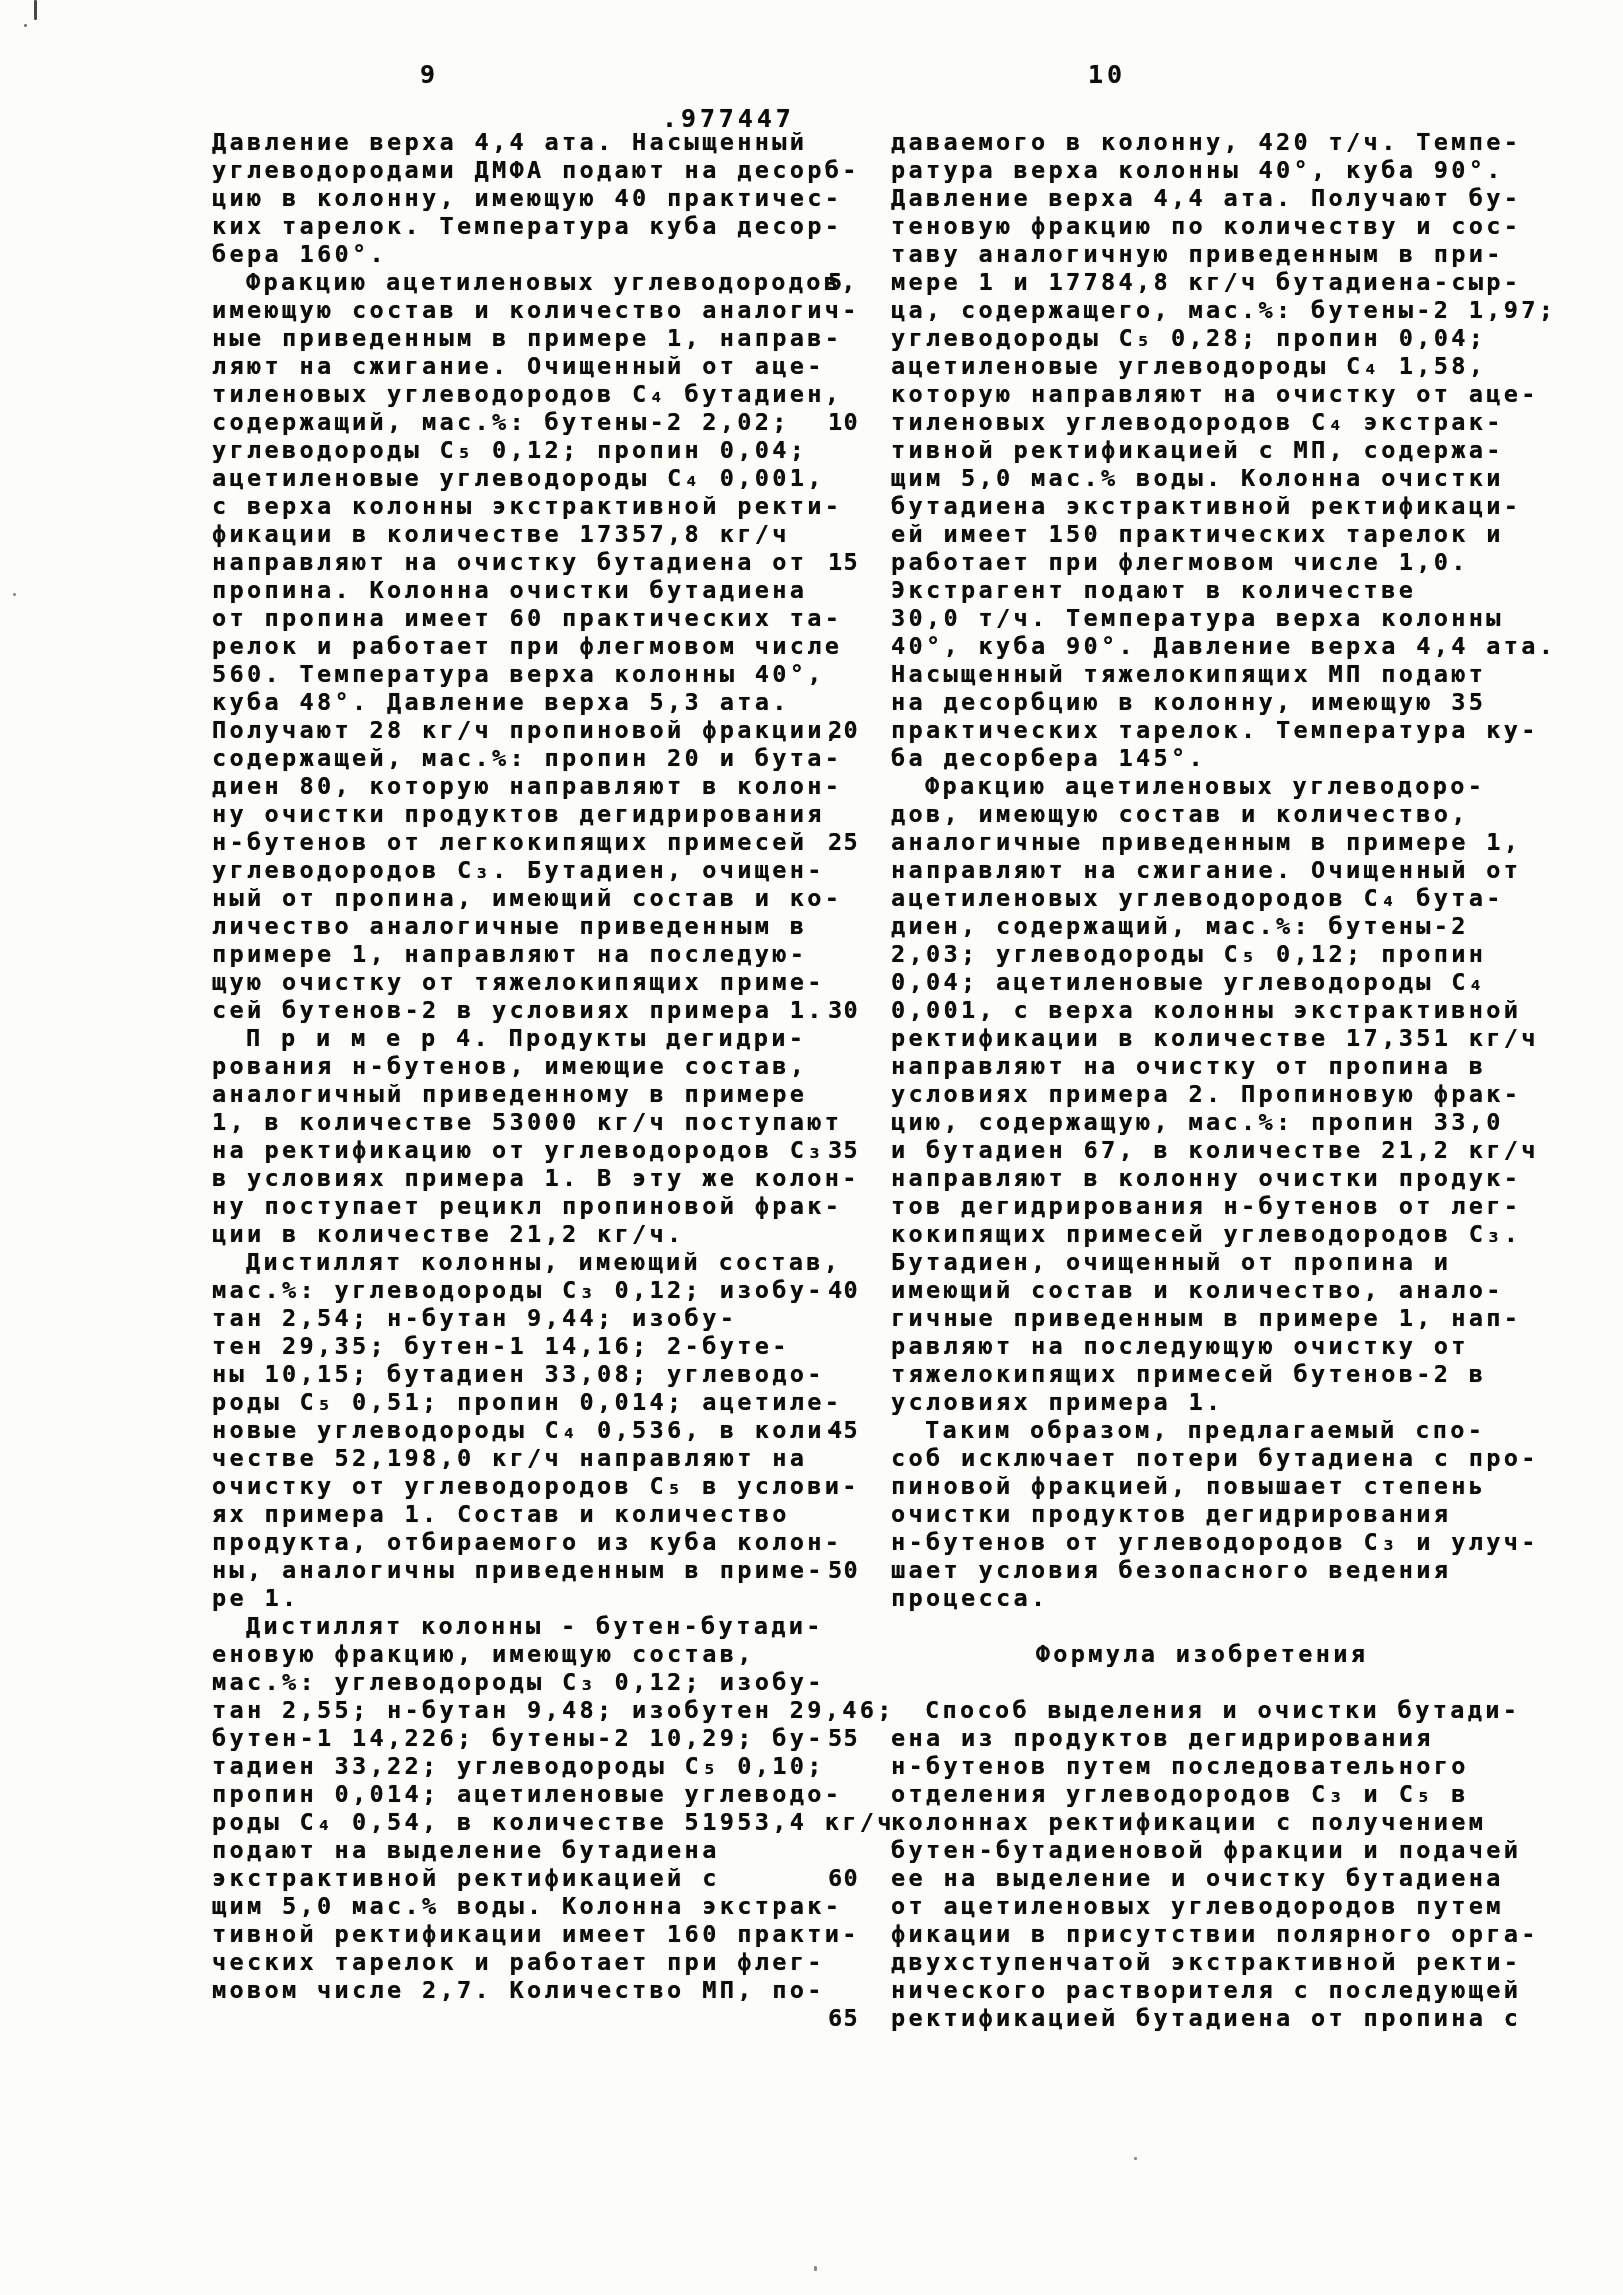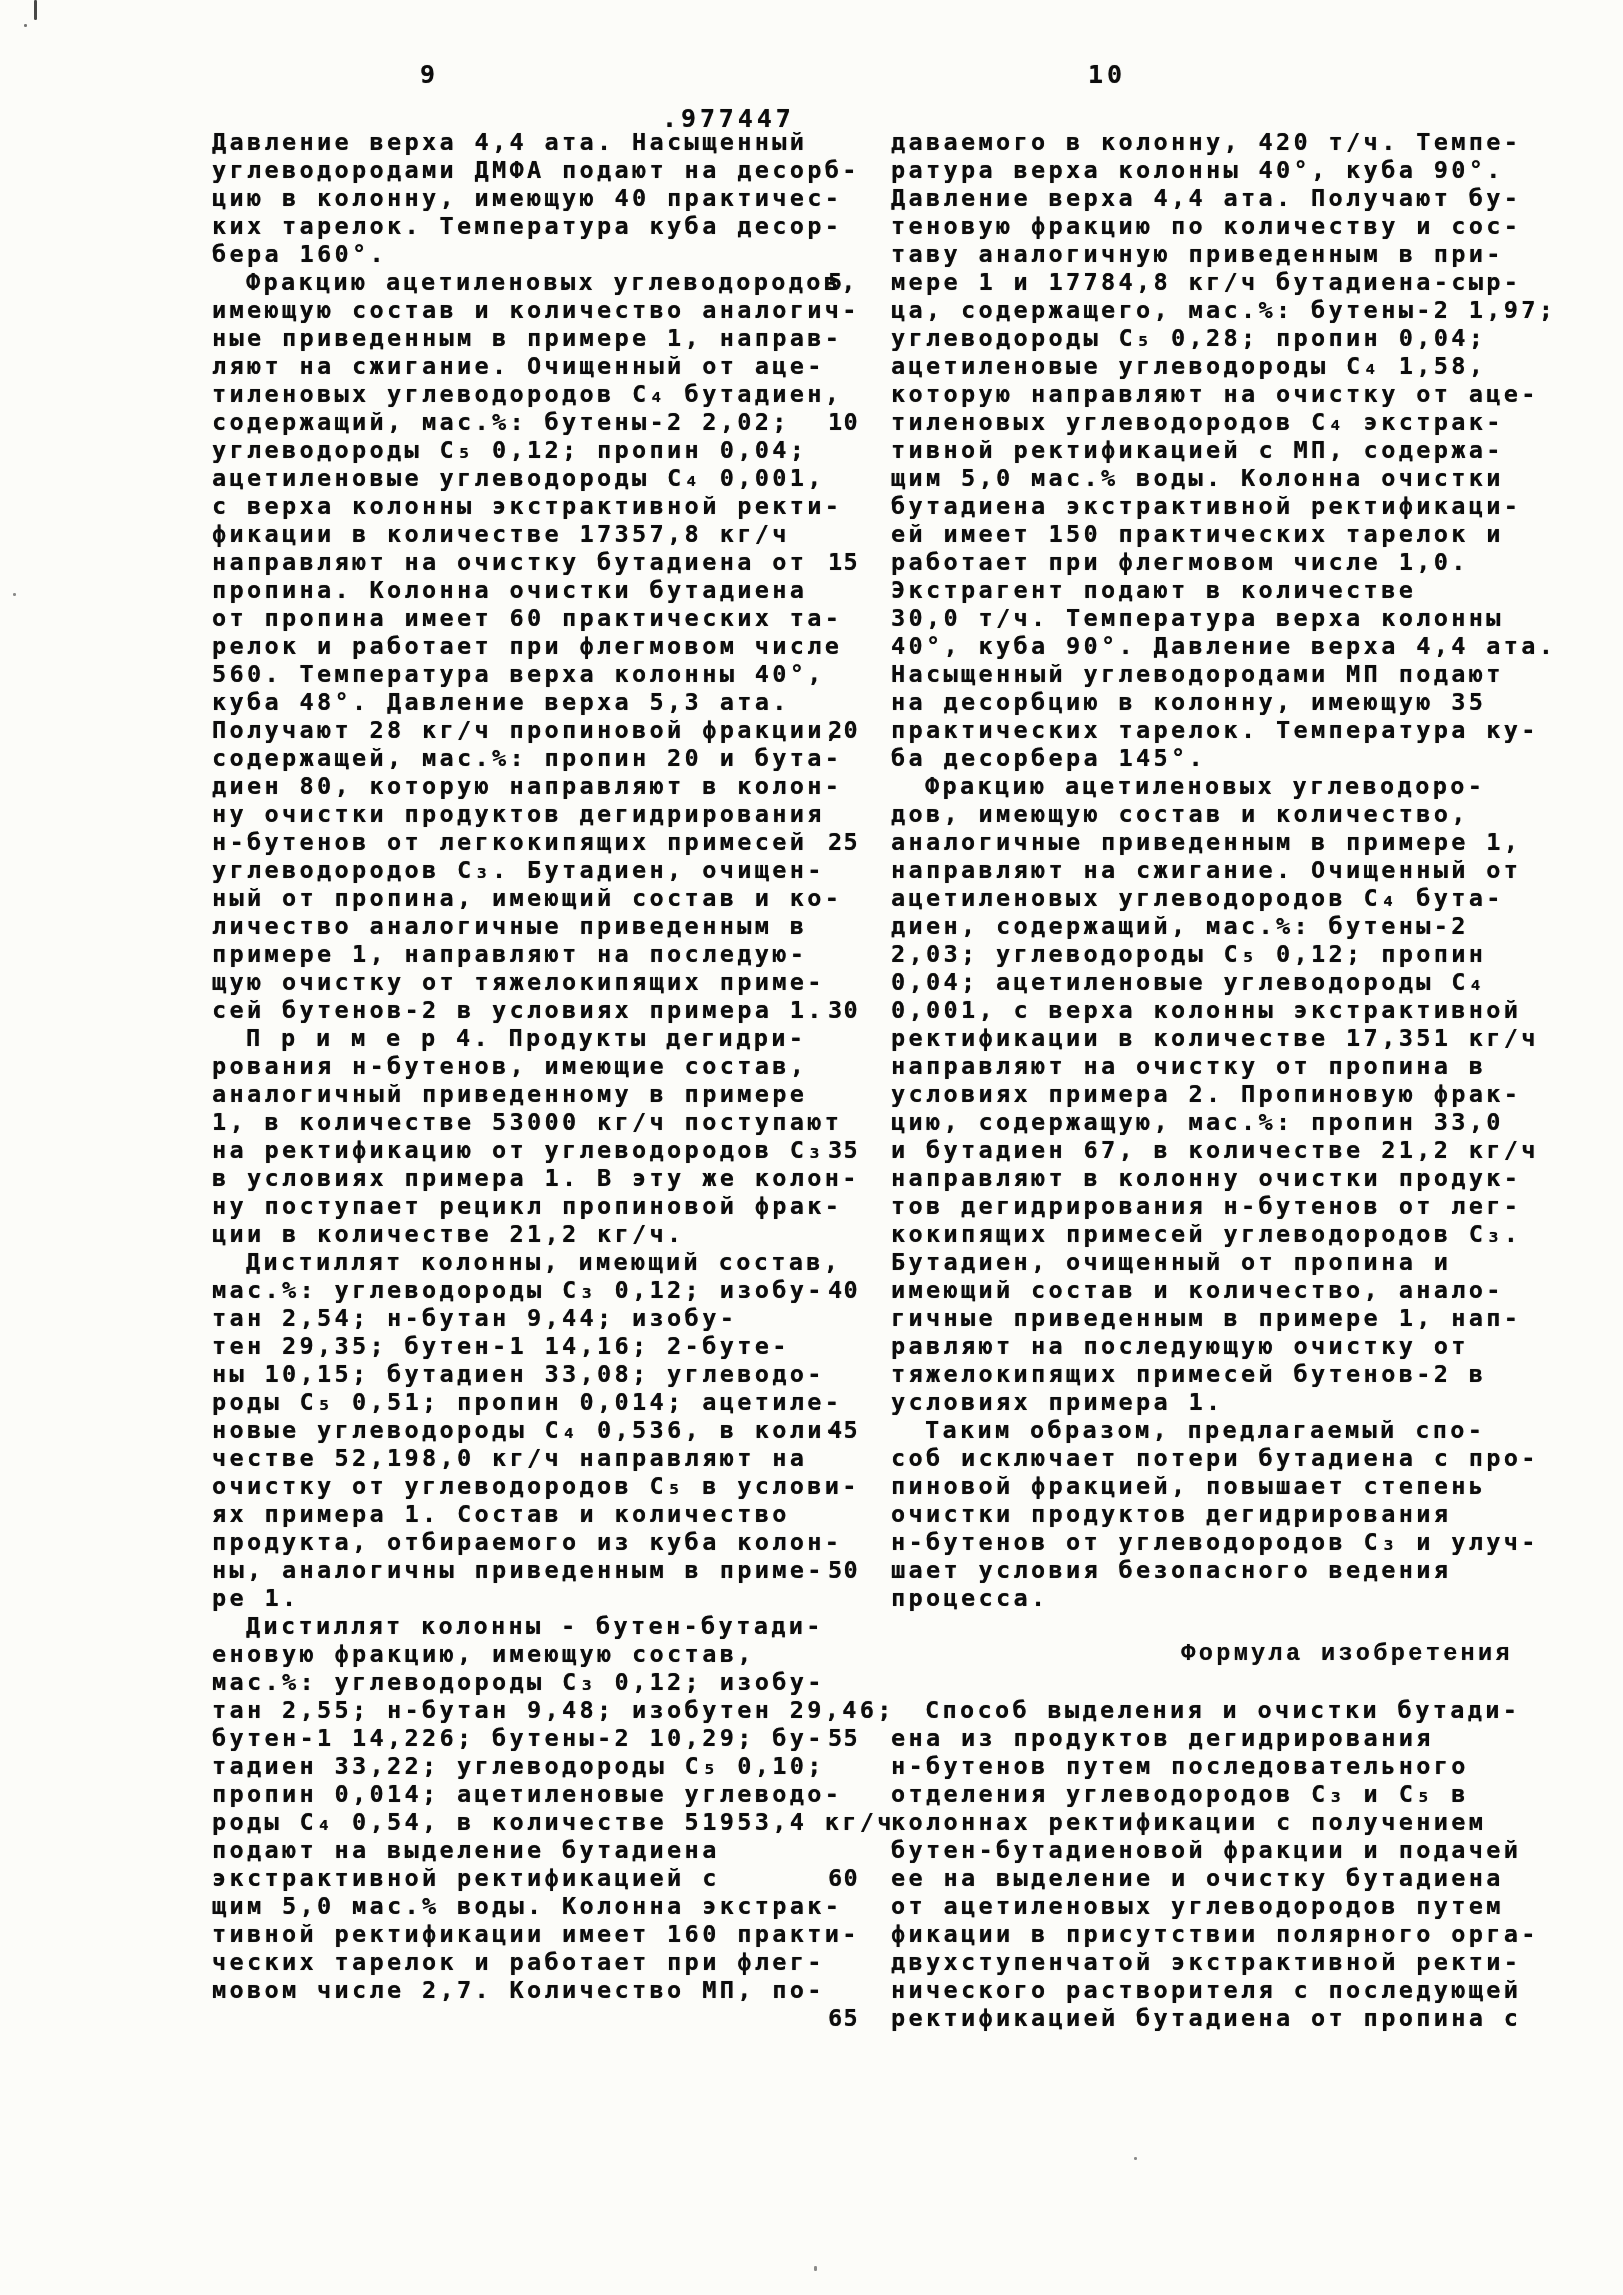--- a/index.html
+++ b/index.html
@@ -26,21 +26,21 @@
   .col-left{left:198px;width:627px;}
   .col-right{left:877px;width:622px;}
   .line{
     position:relative;
     height:28px;line-height:28px;
     font-size:23.6px;letter-spacing:3.3px;
     white-space:nowrap;
     text-shadow:0 0 0.7px rgba(0,0,0,.65);
   }
   .line.indent .txt{padding-left:34px;}
-  .line.center{text-align:right;font-family:Liberation Mono, monospace;}
+  .line.center{text-align:center;}
   .marker{
     position:absolute;left:-63px;top:0;
     letter-spacing:1.3px;
   }
   .artifact{position:absolute;background:#1a1a1a;border-radius:1.3px;}
 </style>
 </head>
 <body>
 
 <div class="page">
@@ -132,21 +132,21 @@
       <div class="line"><span class="txt">которую направляют на очистку от аце-</span></div>
       <div class="line"><span class="marker">10</span><span class="txt">тиленовых углеводородов C₄ экстрак-</span></div>
       <div class="line"><span class="txt">тивной ректификацией с МП, содержа-</span></div>
       <div class="line"><span class="txt">щим 5,0 мас.% воды. Колонна очистки</span></div>
       <div class="line"><span class="txt">бутадиена экстрактивной ректификаци-</span></div>
       <div class="line"><span class="txt">ей имеет 150 практических тарелок и</span></div>
       <div class="line"><span class="marker">15</span><span class="txt">работает при флегмовом числе 1,0.</span></div>
       <div class="line"><span class="txt">Экстрагент подают в количестве</span></div>
       <div class="line"><span class="txt">30,0 т/ч. Температура верха колонны</span></div>
       <div class="line"><span class="txt">40°, куба 90°. Давление верха 4,4 ата.</span></div>
-      <div class="line"><span class="txt">Насыщенный углеводородами МП подают</span></div>
+      <div class="line"><span class="txt">Насыщенный тяжелокипящих МП подают</span></div>
       <div class="line"><span class="txt">на десорбцию в колонну, имеющую 35</span></div>
       <div class="line"><span class="marker">20</span><span class="txt">практических тарелок. Температура ку-</span></div>
       <div class="line"><span class="txt">ба десорбера 145°.</span></div>
       <div class="line indent"><span class="txt">Фракцию ацетиленовых углеводоро-</span></div>
       <div class="line"><span class="txt">дов, имеющую состав и количество,</span></div>
       <div class="line"><span class="marker">25</span><span class="txt">аналогичные приведенным в примере 1,</span></div>
       <div class="line"><span class="txt">направляют на сжигание. Очищенный от</span></div>
       <div class="line"><span class="txt">ацетиленовых углеводородов C₄ бута-</span></div>
       <div class="line"><span class="txt">диен, содержащий, мас.%: бутены-2</span></div>
       <div class="line"><span class="txt">2,03; углеводороды C₅ 0,12; пропин</span></div>

